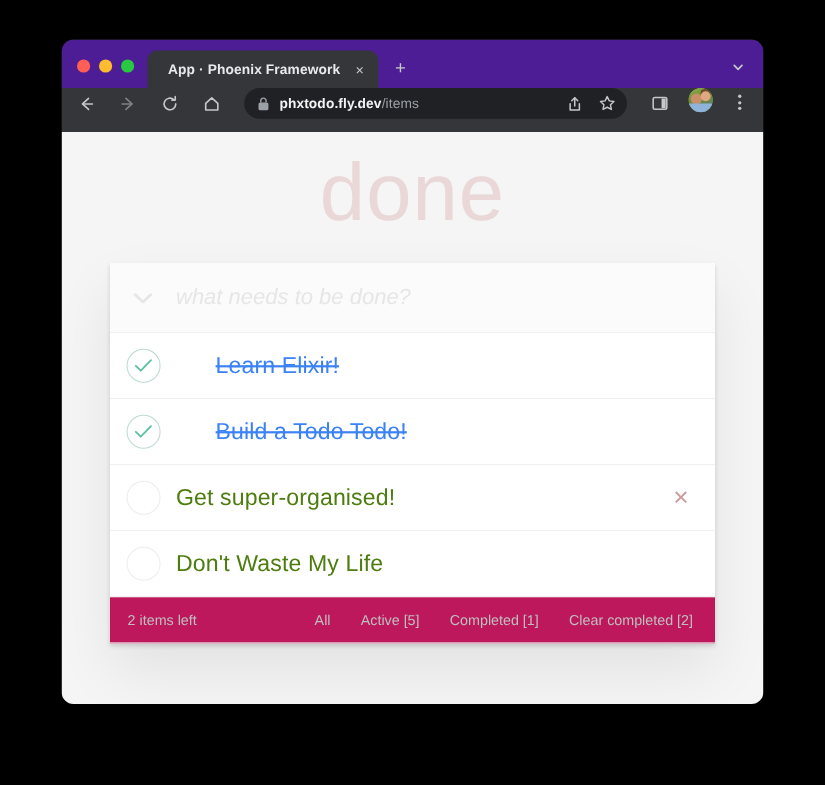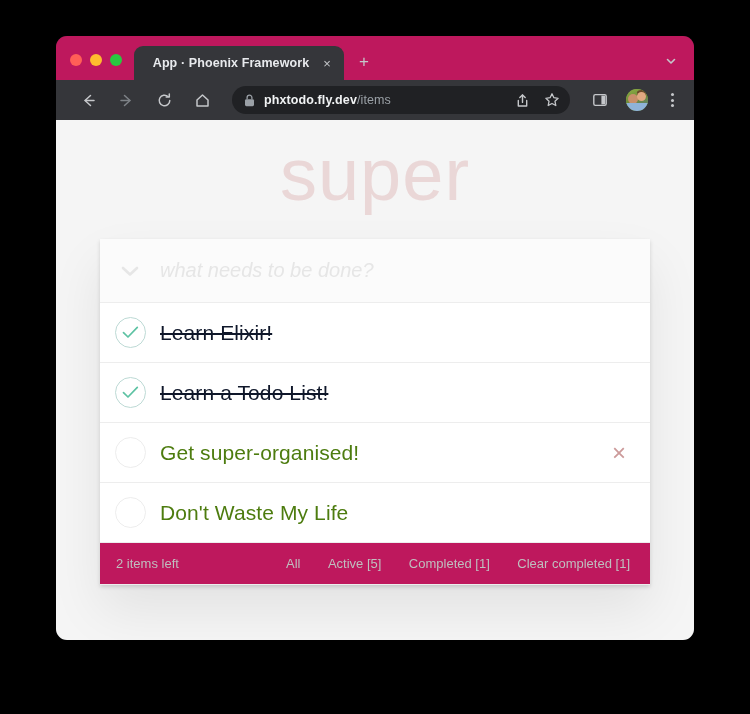--- a/index.html
+++ b/index.html
@@ -21,21 +21,21 @@
     height: 604px;
     background: #202124;
     border-radius: 11px;
     overflow: hidden;
   }
 
   
   .tab-strip {
     position: relative;
     height: 44px;
-    background: #be185d;
+    background: #4c1d95;
     display: flex;
     align-items: flex-end;
   }
 
   .traffic-lights {
     display: flex;
     align-items: center;
     gap: 8px;
     padding: 0 12px 14px 14px;
   }
@@ -86,22 +86,21 @@
     right: 10px; bottom: 6px;
     width: 26px; height: 26px;
     display: flex; align-items: center; justify-content: center;
   }
 
   
   .toolbar {
     height: 40px;
     background: #35363a;
     display: flex;
-    align-items: center;
-    padding: 0 10px 0 18px;
+    padding: 0 10px 0 8px;
     gap: 10px;
   }
   .tb-btn {
     width: 28px; height: 28px;
     display: flex; align-items: center; justify-content: center;
     border-radius: 50%;
     flex-shrink: 0;
   }
   .tb-btn svg { display: block; }
 
@@ -257,22 +256,23 @@
   .todo-label {
     flex: 1;
     font-size: 21px;
     font-weight: 300;
     color: #4d7c0f;
     letter-spacing: 0.1px;
     padding-right: 50px;
     white-space: nowrap;
   }
   .todo-item.completed .todo-label {
-    color: #0f172a;
+    color: #3b82f6;
     text-decoration: line-through;
+    margin-left: 36px;
   }
   .destroy {
     position: absolute;
     right: 16px;
     top: 50%;
     transform: translateY(-50%);
     width: 30px; height: 30px;
     display: flex;
     align-items: center;
     justify-content: center;
@@ -398,21 +398,21 @@
 
     <div class="dots-menu">
       <i></i>
         <i></i>
         <i></i>
     </div>
   </div>
 
   <div class="viewport">
 
-    <h1 class="app-title">super</h1>
+    <h1 class="app-title">done</h1>
 
     <section class="todoapp">
 
       <div class="new-todo-row">
         <div class="toggle-all">
           <svg width="22" height="14" viewBox="0 0 22 14" fill="none">
             <path d="M4 4 L11 10.5 L18 4" stroke="#e6e6e6" stroke-width="2.6" stroke-linecap="round" stroke-linejoin="round"></path>
           </svg>
         </div>
         <input class="new-todo-input" type="text" placeholder="what needs to be done?" style="">
@@ -433,21 +433,21 @@
         </li>
 
         <li class="todo-item completed">
           <div class="toggle-cell">
             <span class="circle done">
               <svg width="19" height="15" viewBox="0 0 19 15" fill="none">
                 <path d="M2.5 7.6 L7 12 L16.3 2.4" stroke="#5dc2a3" stroke-width="1.7" stroke-linecap="round" stroke-linejoin="round"></path>
               </svg>
             </span>
           </div>
-          <span class="todo-label">Learn a Todo List!</span>
+          <span class="todo-label">Build a Todo Todo!</span>
 
         </li>
 
         <li class="todo-item">
           <div class="toggle-cell">
             <span class="circle"></span>
           </div>
           <span class="todo-label">Get super-organised!</span>
           <span class="destroy">×</span>
         </li>
@@ -461,19 +461,19 @@
         </li>
 
       </ul>
 
       <footer class="footer">
         <span class="todo-count">2 items left</span>
         <span class="filters">
           <a href="#">All</a>
           <a href="#">Active [5]</a>
           <a href="#">Completed [1]</a>
-          <span class="clear-completed">Clear completed [1]</span>
+          <span class="clear-completed">Clear completed [2]</span>
         </span>
       </footer>
 
     </section>
   </div>
 </div>
 
 </body></html>

